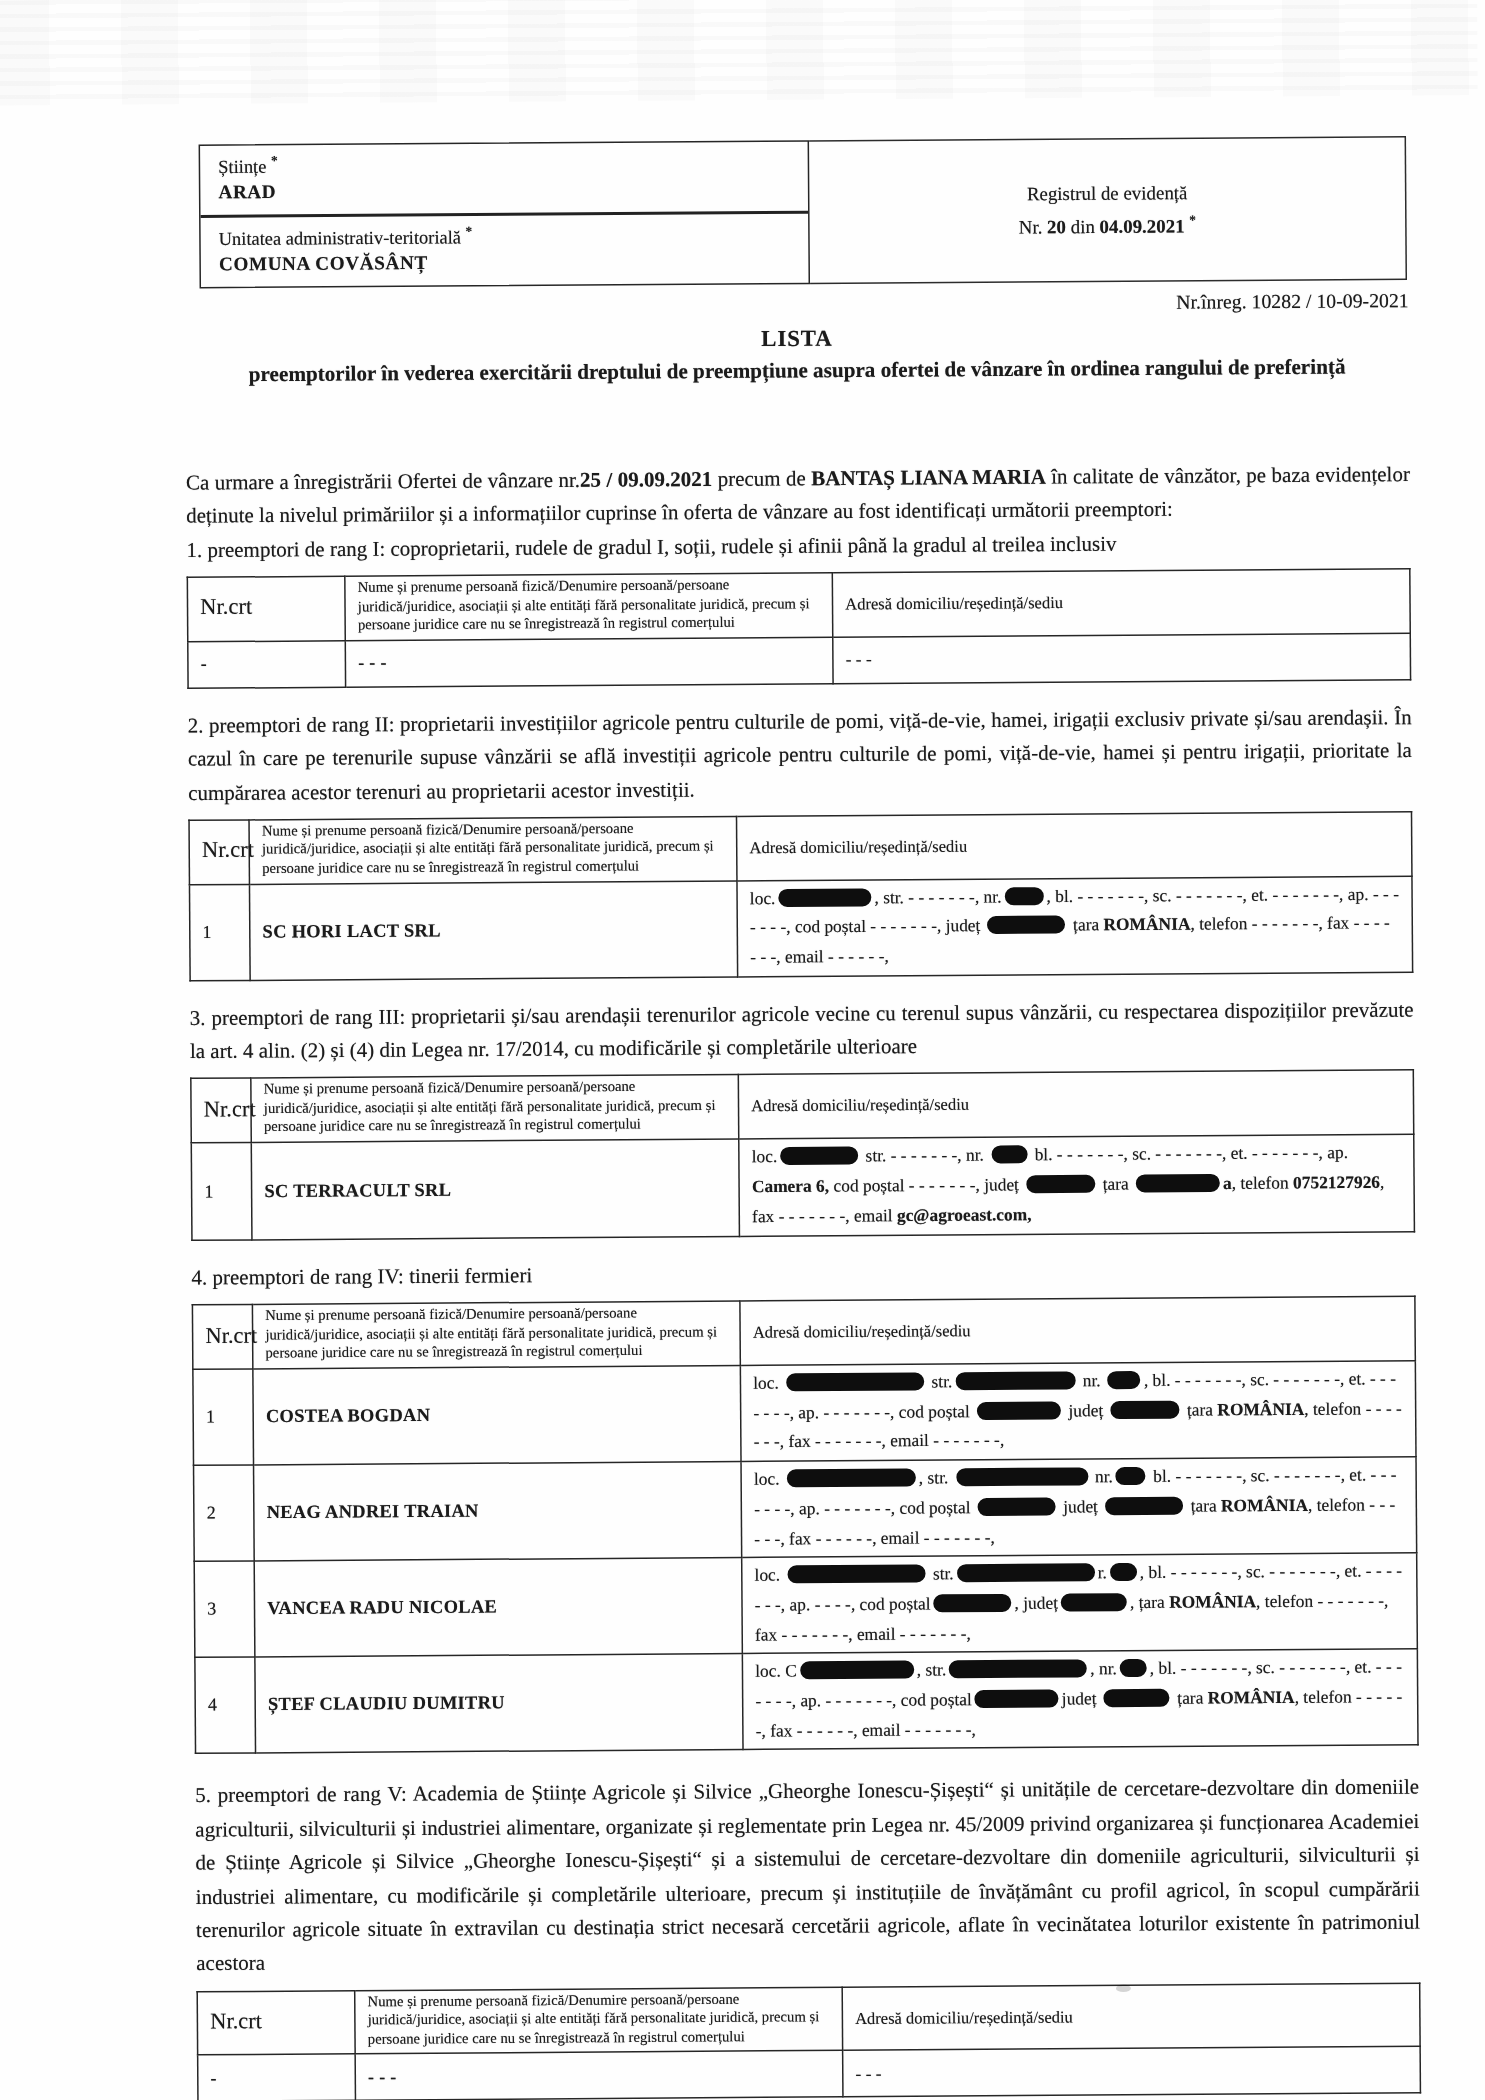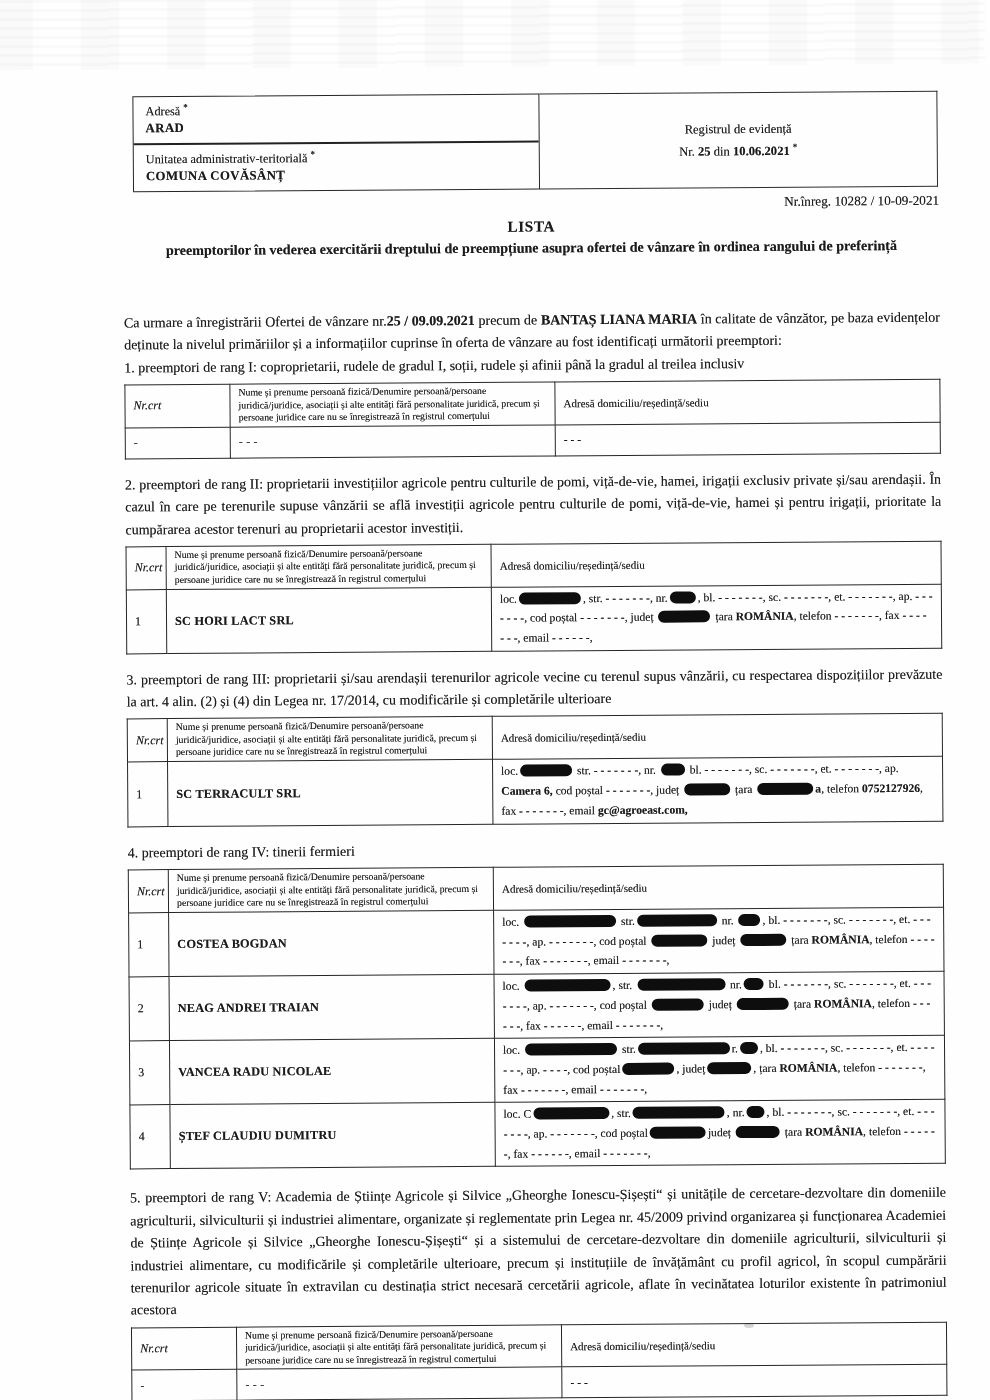--- a/index.html
+++ b/index.html
@@ -42,21 +42,21 @@
   .flow{position:absolute;left:127px;top:313px;width:816px;}
   .para{margin:0;text-align:justify;line-height:1.6;}
   .heading{margin:0;line-height:1.6;}
   .mt-sec{margin-top:15px;}
 
   
   table.doc{border-collapse:collapse;width:100%;table-layout:fixed;margin:5px 0 0;}
   table.doc td{border:1.5px solid #262626;padding:2px 8px;vertical-align:middle;}
   table.t-narrow col.c1{width:40px;}  table.t-narrow col.c2{width:325px;}
   table.t-wide  col.c1{width:105px;} table.t-wide  col.c2{width:325px;}
-  td.h1{font-size:12px;font-style:italic;}
+  td.h1{font-size:15px;}
   td.h2{font-size:9.8px;line-height:1.28;padding:3px 7px;}
   td.h3{font-size:11px;}
   td.nr{font-size:12px;}
   td.nm{font-size:12.3px;font-weight:bold;letter-spacing:.2px;}
   td.nm.plain{font-weight:normal;font-size:12px;}
   td.ad{font-size:11.6px;line-height:1.7;padding:5px 9px 7px;vertical-align:middle;}
   tr.r-mid td{height:54px;}
   tr.r-tall td{height:60px;}
   tr.r-p td{height:46px;}
   tr.r-dash td{height:26px;}
@@ -67,31 +67,31 @@
 </style>
 </head>
 <body>
 
 <div class="sheet">
   <div class="scan-top"></div>
 
   <div class="hdr-box">
     <div class="hdr-left">
       <div class="hdr-cell">
-        <div class="hdr-label"><span>Adresă </span><span class="sup">*</span></div>
+        <div class="hdr-label"><span>Științe </span><span class="sup">*</span></div>
         <div class="hdr-value">ARAD</div>
       </div>
       <div class="hdr-cell">
         <div class="hdr-label"><span>Unitatea administrativ-teritorială </span><span class="sup">*</span></div>
         <div class="hdr-value">COMUNA COVĂSÂNȚ</div>
       </div>
     </div>
     <div class="hdr-right">
       <div class="reg-title">Registrul de evidență</div>
-      <div class="reg-no"><span>Nr. </span><span class="b">25</span><span> din </span><span class="b">10.06.2021</span><span> </span><span class="sup">*</span></div>
+      <div class="reg-no"><span>Nr. </span><span class="b">20</span><span> din </span><span class="b">04.09.2021</span><span> </span><span class="sup">*</span></div>
     </div>
   </div>
 
   <div class="regline">Nr.înreg. 10282 / 10-09-2021</div>
   <div class="title">LISTA</div>
   <div class="subtitle">preemptorilor în vederea exercitării dreptului de preempțiune asupra ofertei de vânzare în ordinea rangului de preferință</div>
 
   <div class="flow">
 
     <p class="para"><span>Ca urmare a înregistrării Ofertei de vânzare nr.</span><span class="b">25 / 09.09.2021</span><span> precum de </span><span class="b">BANTAȘ LIANA MARIA</span><span> în calitate de vânzător, pe baza evidențelor deținute la nivelul primăriilor și a informațiilor cuprinse în oferta de vânzare au fost identificați următorii preemptori:</span></p>

